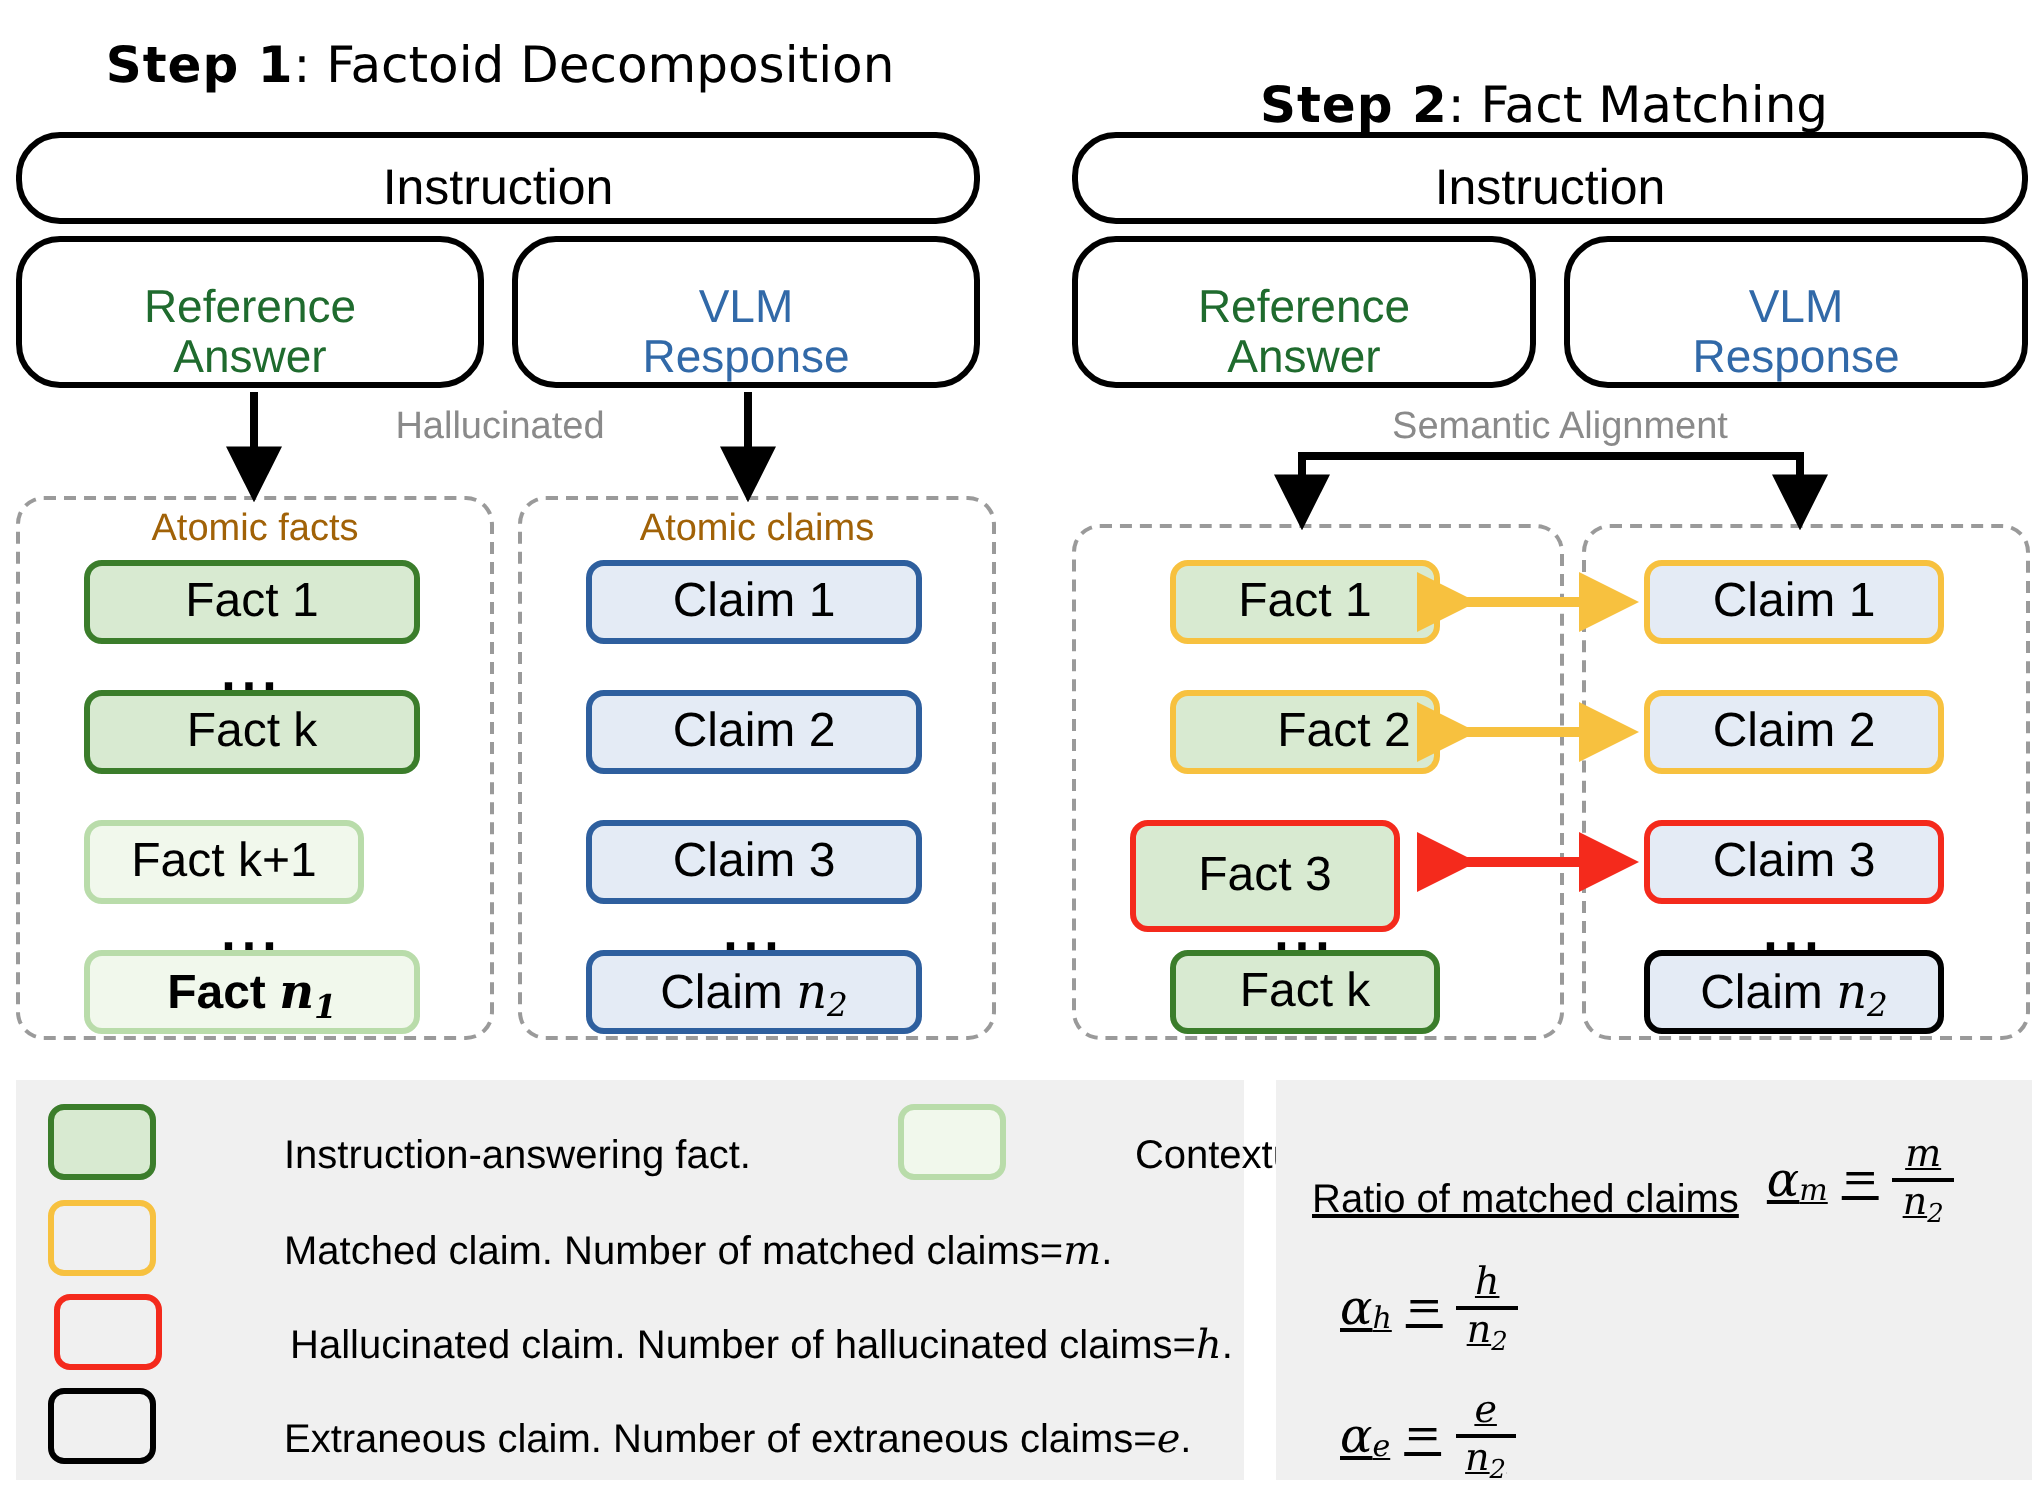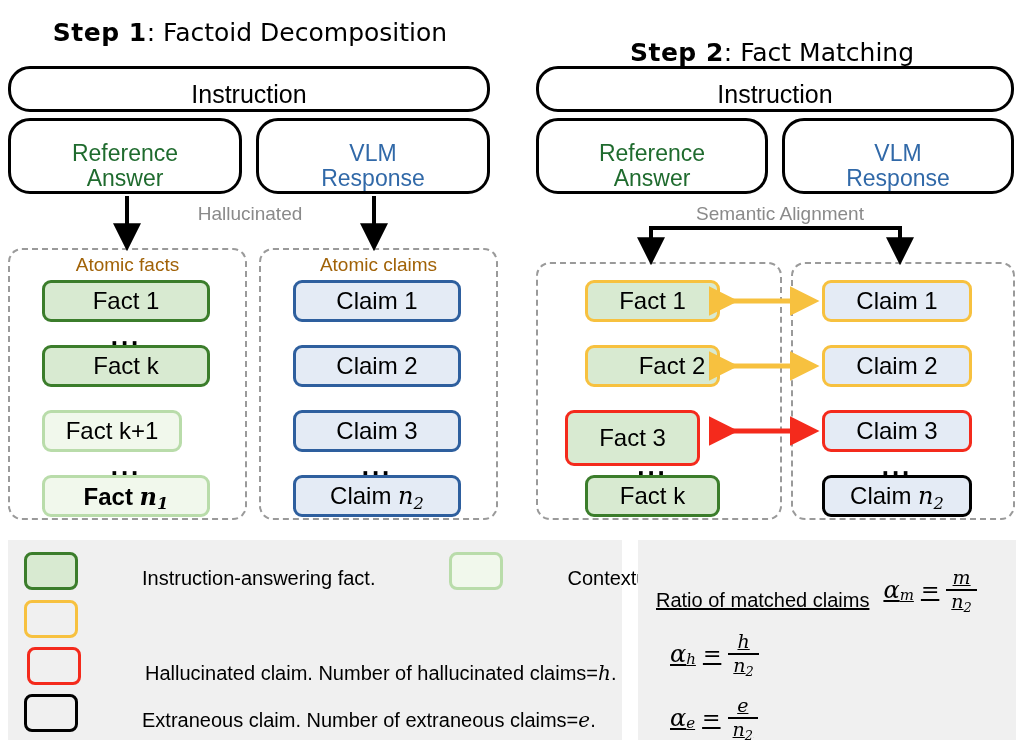--- a/index.html
+++ b/index.html
@@ -375,20 +375,21 @@
 
 <div class="legend-row" style="left:24px; top:552px;">
   <div class="legend-swatch fill-green-strong bd-green-dark"></div>
   <div class="legend-text">Instruction-answering fact.</div>
   <div class="legend-swatch fill-green-light bd-green-light" style="margin-left:26px;"></div>
   <div class="legend-text">Contextual fact.</div>
 </div>
 
 <div class="legend-row" style="left:24px; top:600px;">
   <div class="legend-swatch fill-none bd-yellow"></div>
+  <div class="legend-text"><span>Matched claim. Number of matched claims=</span><i>m</i><span>.</span></div>
 </div>
 
 <div class="legend-row" style="left:27px; top:647px;">
   <div class="legend-swatch fill-none bd-red"></div>
   <div class="legend-text"><span>Hallucinated claim. Number of hallucinated claims=</span><i>h</i><span>.</span></div>
 </div>
 
 <div class="legend-row" style="left:24px; top:694px;">
   <div class="legend-swatch fill-none bd-black"></div>
   <div class="legend-text"><span>Extraneous claim. Number of extraneous claims=</span><i>e</i><span>.</span></div>

